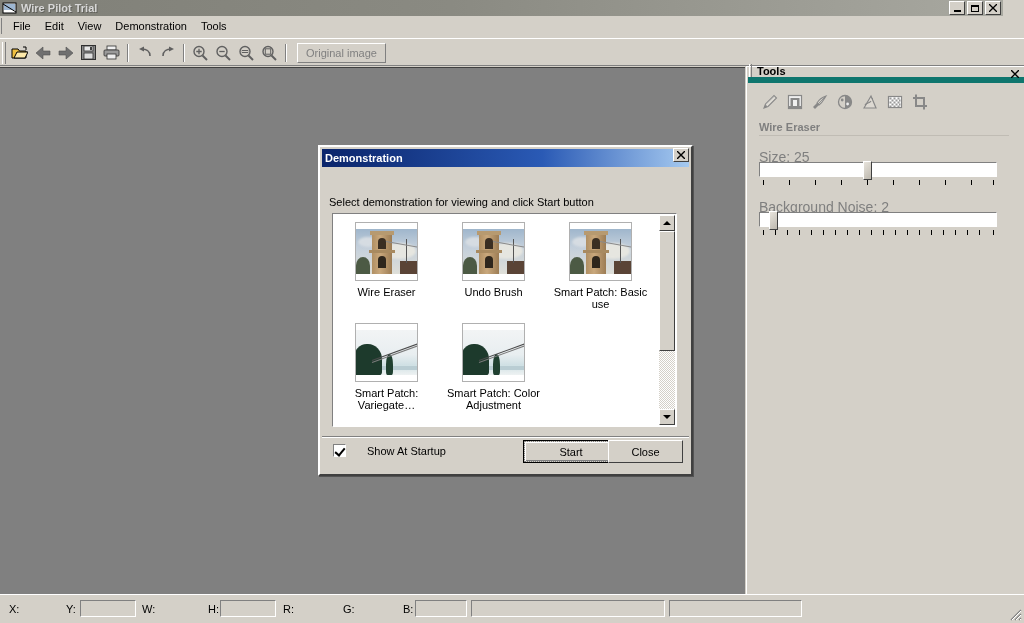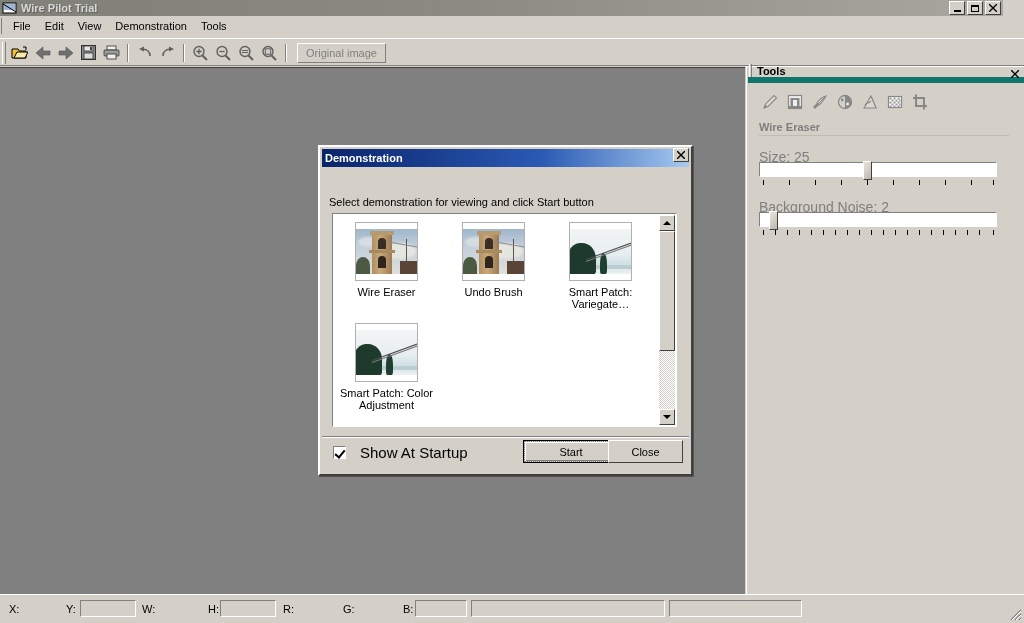--- a/index.html
+++ b/index.html
@@ -515,22 +515,22 @@
   .chk-box.checked::after {
     content: "";
     position: absolute;
     left: 3px; top: 1px;
     width: 4px; height: 8px;
     border: solid #000;
     border-width: 0 2px 2px 0;
     transform: rotate(40deg);
   }
   .chk-label {
-    margin-left: 14px;
-    font-size: 15px;
+    margin-left: 21px;
+    font-size: 11px;
   }
   .dlg-btn {
     position: absolute;
     top: 293px;
     height: 23px;
     background: #d4d0c8;
     border-top: 1px solid #ffffff;
     border-left: 1px solid #ffffff;
     border-right: 1px solid #404040;
     border-bottom: 1px solid #404040;
@@ -937,20 +937,37 @@
               <div class="tower"></div>
                 <div class="tower-top"></div>
                 <div class="cornice"></div>
               <div class="arch1"></div>
                 <div class="arch2"></div>
                 <div class="wire"></div>
             </div>
             <div class="demo-caption">Undo Brush</div>
           </div>
 
+          <div class="demo-item">
+            <div class="demo-thumb thumb-tower">
+              <div class="sky"></div>
+                <div class="cloud2"></div>
+                <div class="cloud1"></div>
+              <div class="bush"></div>
+                <div class="roofR"></div>
+                <div class="poleR"></div>
+              <div class="tower"></div>
+                <div class="tower-top"></div>
+                <div class="cornice"></div>
+              <div class="arch1"></div>
+                <div class="arch2"></div>
+                <div class="wire"></div>
+            </div>
+            <div class="demo-caption">Smart Patch: Basic use</div>
+          </div>
 
           <div class="demo-item">
             <div class="demo-thumb thumb-wire">
               <div class="sky2"></div>
                 <div class="sea"></div>
                 <div class="tree"></div>
               <div class="cypress"></div>
                 <div class="cable"></div>
                 <div class="cable2"></div>
             </div>

